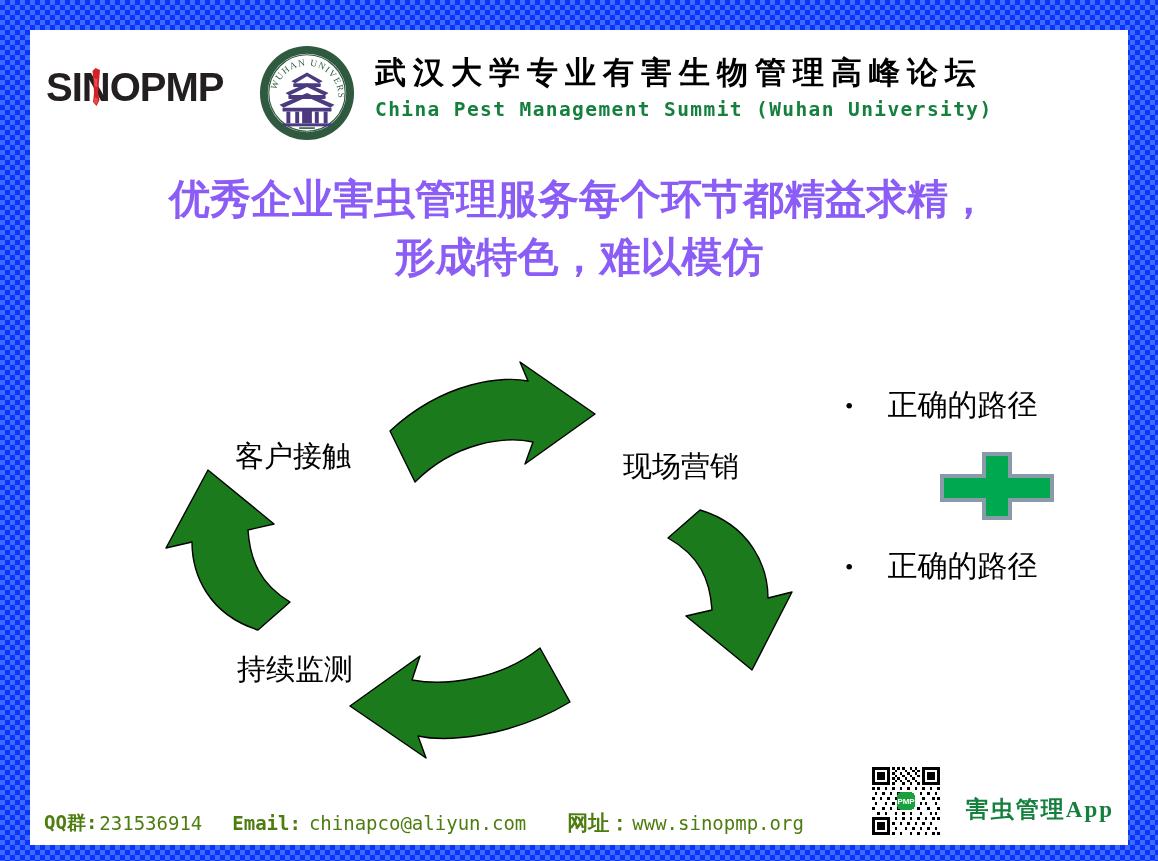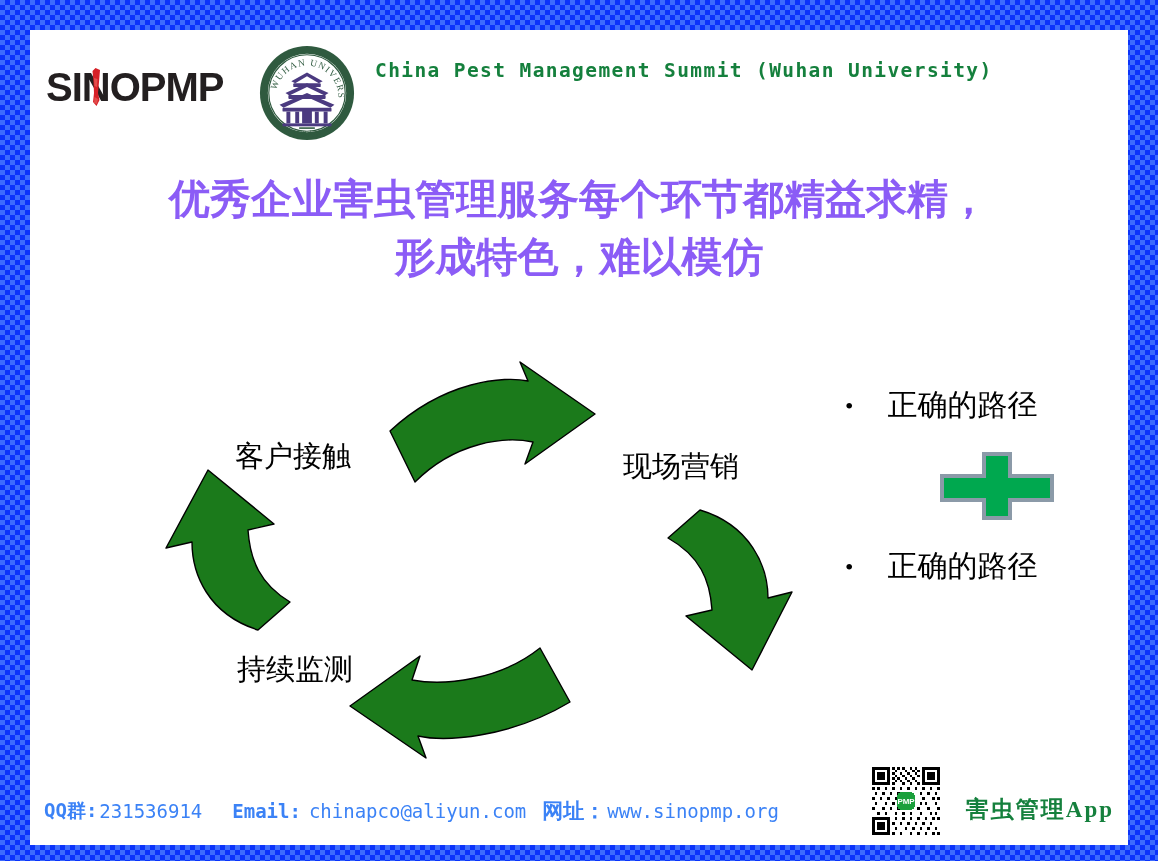--- a/index.html
+++ b/index.html
@@ -175,33 +175,33 @@
   .footer {
     position: absolute;
     left: 0;
     bottom: 0;
     width: 1098px;
     height: 90px;
   }
   .footer-line {
     position: absolute;
     left: 14px;
-    bottom: 20px;
+    bottom: 8px;
     display: flex;
     align-items: center;
     font-family: "DejaVu Sans Mono", "Liberation Mono", monospace;
     font-size: 19px;
-    color: #3b82f6;
+    color: #4d7c0f;
     white-space: nowrap;
   }
   .f-qq-label  { font-weight: bold; }
   .f-qq-value  { margin-left: 2px; }
   .f-email-label { font-weight: bold; margin-left: 30px; }
   .f-email-value { margin-left: 8px; }
-  .f-web-label { font-weight: bold; margin-left: 16px; font-family: "Liberation Serif","DejaVu Serif",serif; font-size: 21px;}
+  .f-web-label { font-weight: bold; margin-left: 41px; font-family: "Liberation Serif","DejaVu Serif",serif; font-size: 21px;}
   .f-web-value { margin-left: 2px; }
 
   .qr-block {
     position: absolute;
     right: 186px;
     bottom: 8px;
     width: 72px;
     height: 72px;
   }
   .app-label {
@@ -255,20 +255,21 @@
           <rect x="58" y="69" width="4" height="12"></rect>
           <rect x="67" y="69" width="4" height="12"></rect>
           <rect x="45" y="67" width="10" height="14"></rect>
           <rect x="25" y="81" width="50" height="3"></rect>
         </g>
         <rect x="42" y="85" width="16" height="1.6" fill="#2f5a3f"></rect>
         <text x="50" y="94" text-anchor="middle" font-family="'Liberation Serif', serif" font-size="7" fill="#2f5a3f">武汉大学</text>
       </svg>
 
       <div class="title-block">
+        <div class="title-cn">武汉大学专业有害生物管理高峰论坛</div>
         <div class="title-en">China Pest Management Summit (Wuhan University)</div>
       </div>
     </div>
 
     <div class="headline">
       <span>优秀企业害虫管理服务每个环节都精益求精，</span>
       <span class="l2">形成特色，难以模仿</span>
     </div>
 
     <div class="diagram">

